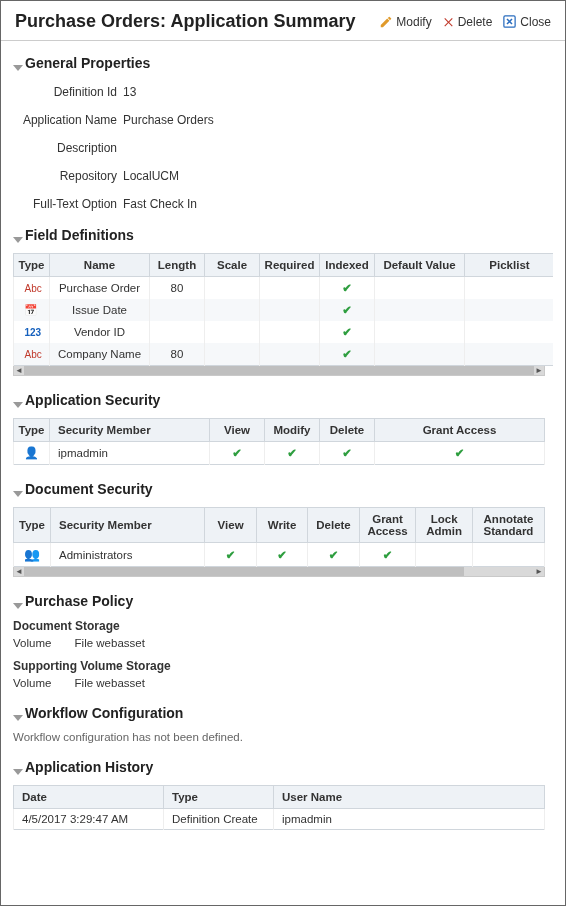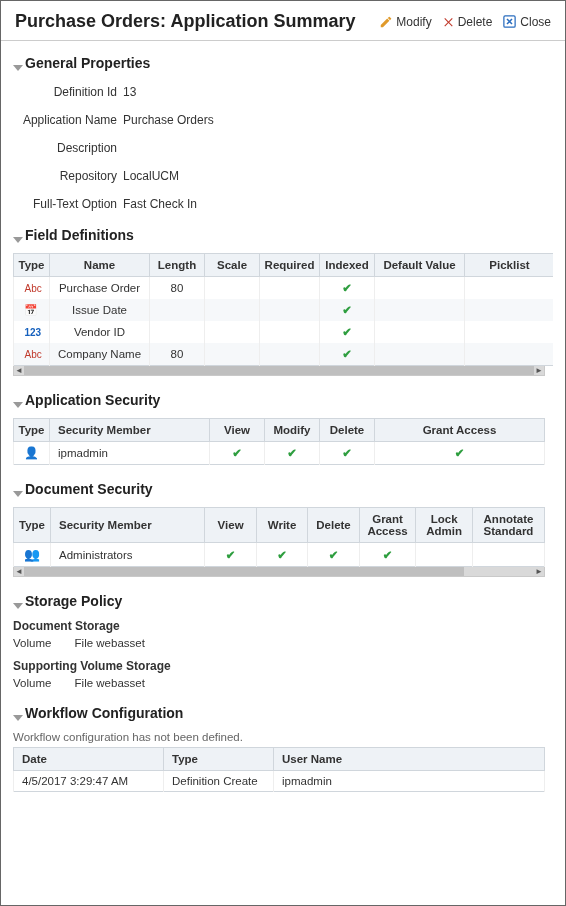--- a/index.html
+++ b/index.html
@@ -336,39 +336,43 @@
       </tbody>
   </table>
   <div class="hscroll">
     <span class="arrow-l">◄</span>
     <div class="thumb" style="left:10px; width:83%;"></div>
     <span class="arrow-r">►</span>
   </div>
 
   <div class="section-header">
     <span class="disclose"></span>
-    <span>Storage Policy</span>
+    <span>Purchase Policy</span>
   </div>
   <div class="subhead">Document Storage</div>
   <div class="kv-line">
     <span class="k">Volume</span>
     <span>File webasset</span>
   </div>
   <div class="subhead">Supporting Volume Storage</div>
   <div class="kv-line">
     <span class="k">Volume</span>
     <span>File webasset</span>
   </div>
 
   <div class="section-header">
     <span class="disclose"></span>
     <span>Workflow Configuration</span>
   </div>
   <div class="note">Workflow configuration has not been defined.</div>
 
+  <div class="section-header">
+    <span class="disclose"></span>
+    <span>Application History</span>
+  </div>
   <table class="data">
     <colgroup>
         <col style="width:150px">
         <col style="width:110px">
         <col>
       </colgroup>
     <thead>
         <tr>
       <th class="left">Date</th>
       <th class="left">Type</th>

